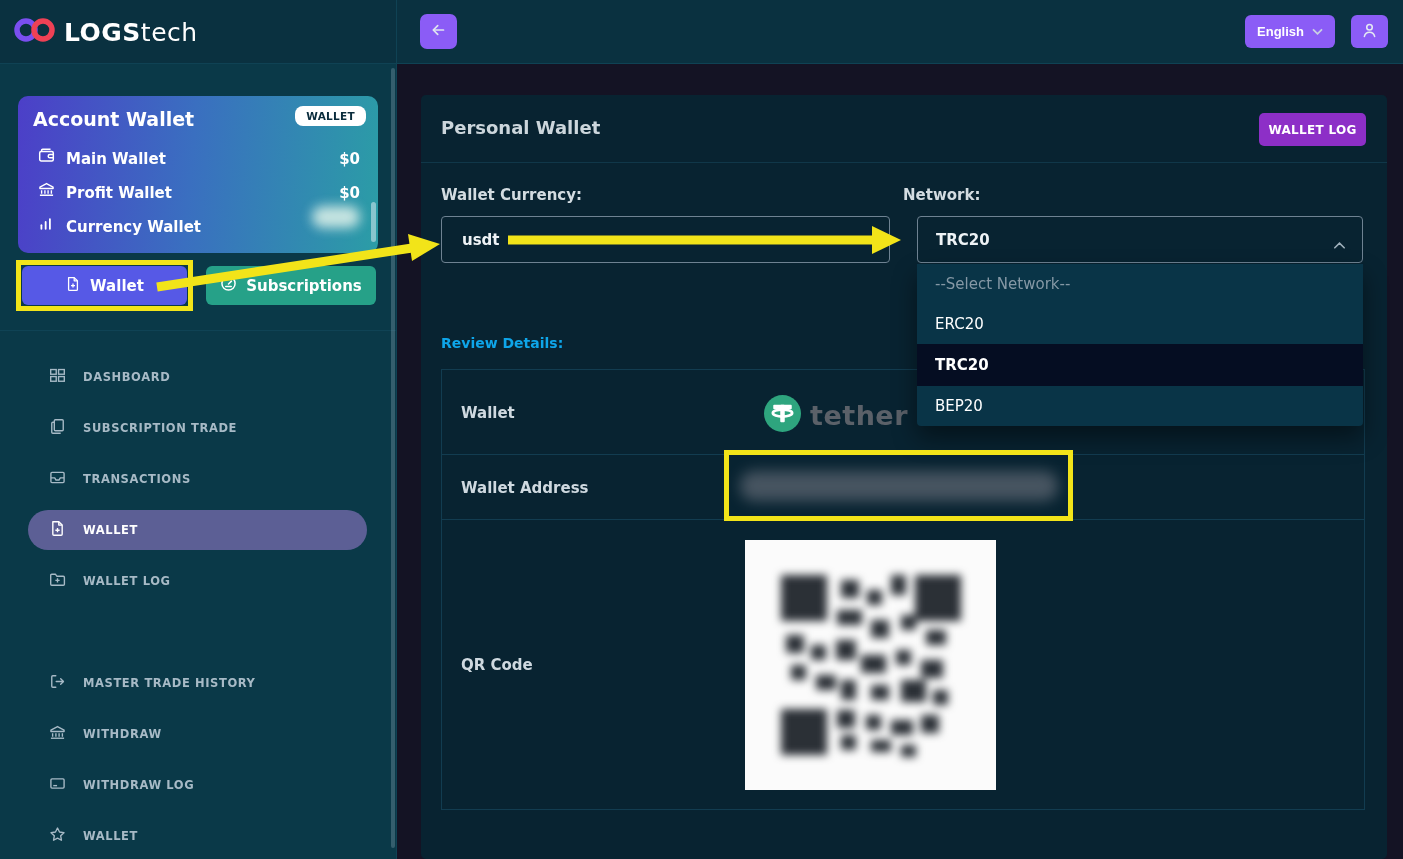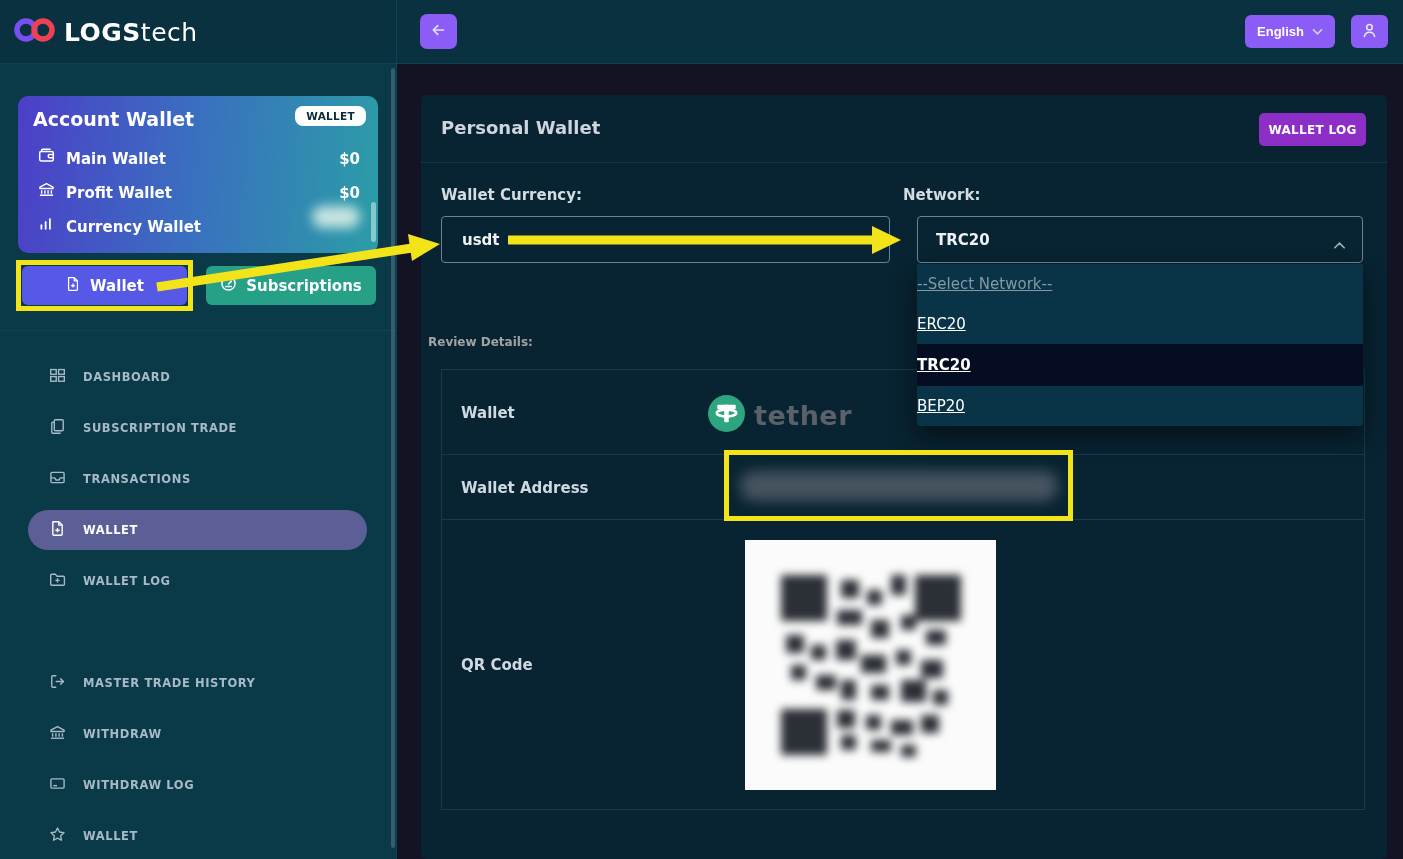--- a/index.html
+++ b/index.html
@@ -39,28 +39,28 @@
   
   .panel { position:absolute; left:421px; top:95px; width:966px; height:764px; background:#082331; border-radius:5px; }
   .panel-title { position:absolute; left:441px; top:117px; font-size:18px; font-weight:700; color:#ccd6dc; }
   .walletlog-btn { position:absolute; left:1259px; top:113px; width:107px; height:33px; background:#8d2fc7; color:#fff; border:none; border-radius:5px; font-size:12px; font-weight:700; letter-spacing:.3px; cursor:pointer; font-family:inherit; }
   .panel-divider { position:absolute; left:421px; top:162px; width:966px; height:1px; background:#103749; }
   .field-label { position:absolute; top:186px; font-size:15px; font-weight:700; color:#d3dce1; }
   .currency-input { position:absolute; left:441px; top:216px; width:449px; height:47px; background:transparent; border:1px solid #6e8292; border-radius:4px; color:#eef3f6; font-size:15px; font-weight:700; padding-left:20px; font-family:inherit; outline:none; }
   .net-select { position:absolute; left:917px; top:216px; width:446px; height:47px; border:1px solid #6e8292; border-radius:4px; color:#eef3f6; font-size:15px; font-weight:700; display:flex; align-items:center; padding-left:18px; cursor:pointer; }
   .net-select .chev { position:absolute; right:16px; top:19px; }
   .dropdown { position:absolute; left:917px; top:264px; width:446px; background:#093447; z-index:30; box-shadow:0 12px 24px rgba(0,0,0,.45); border-radius:0 0 4px 4px; }
-  .opt { height:40px; display:flex; align-items:center; font-size:15px; color:#fff; font-weight:500; cursor:pointer;text-decoration:underline; }
+  .opt { height:40px; display:flex; align-items:center; padding-left:18px; font-size:15px; color:#fff; font-weight:500; cursor:pointer; }
   .opt.placeholder { color:#8598a5; font-weight:500; }
   .opt.selected { background:#050d22; font-weight:700; height:42px; }
-  .review-label { position:absolute; left:428px; top:335px; font-size:12px; font-weight:700; color:#a3a3a3; }
+  .review-label { position:absolute; left:441px; top:335px; font-size:14px; font-weight:700; color:#0ea5e9; }
   .review-table { position:absolute; left:441px; top:369px; width:924px; height:441px; border:1px solid #123c50; }
   .row-label { position:absolute; left:461px; font-size:15px; font-weight:700; color:#cfd9e0; }
   .row-sep { position:absolute; left:441px; width:924px; height:1px; background:#123c50; }
-  .tether { position:absolute; left:708px; top:395px; display:flex; align-items:center; gap:9px; }
+  .tether { position:absolute; left:764px; top:395px; display:flex; align-items:center; gap:9px; }
   .tether-word { font-size:27px; font-weight:700; color:#5b6169; letter-spacing:.5px; }
   .addr-blob { position:absolute; left:740px; top:471px; width:318px; height:30px; background:#4e5a66; border-radius:14px; filter:blur(7px); opacity:.9; }
   .qr-card { position:absolute; left:745px; top:540px; width:251px; height:250px; background:#fbfbfb; display:flex; align-items:center; justify-content:center; }
   .qr-card svg { filter:blur(4.5px); }
 
   
   .hl-box { position:absolute; border:5px solid #f2e419; z-index:60; pointer-events:none; }
   .hl-box.b1 { left:16px; top:260px; width:177px; height:51px; }
   .hl-box.b2 { left:724px; top:450px; width:349px; height:71px; }
   .arrows { position:absolute; left:0; top:0; width:1403px; height:859px; z-index:70; pointer-events:none; }

